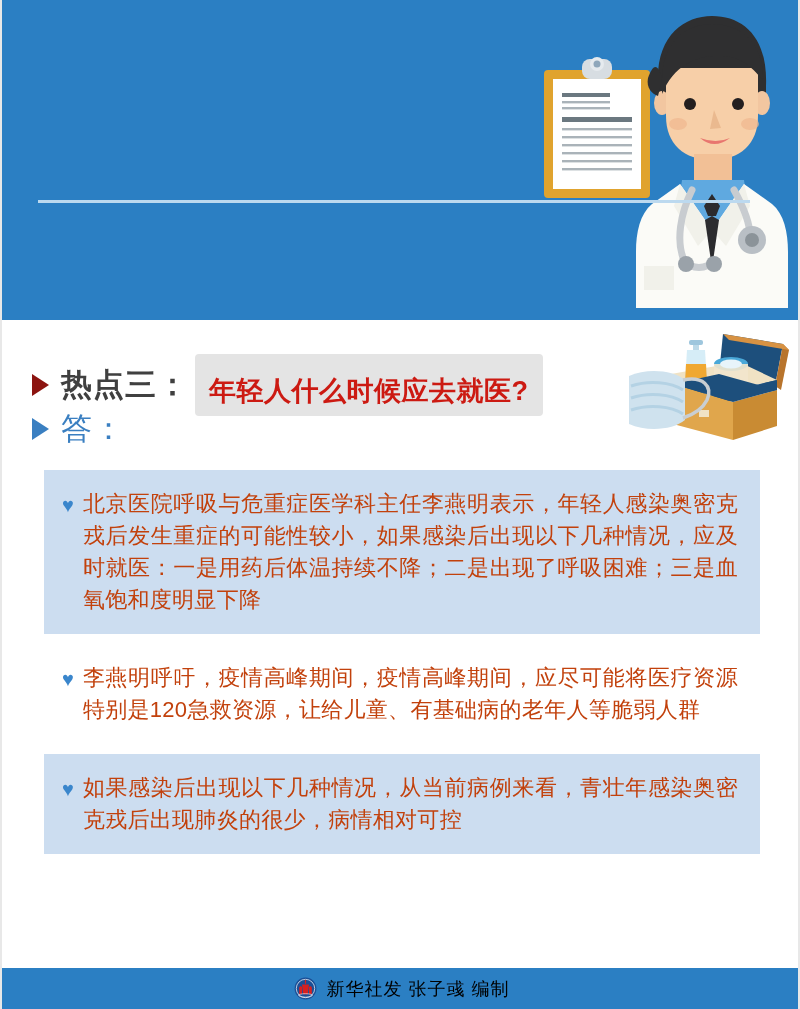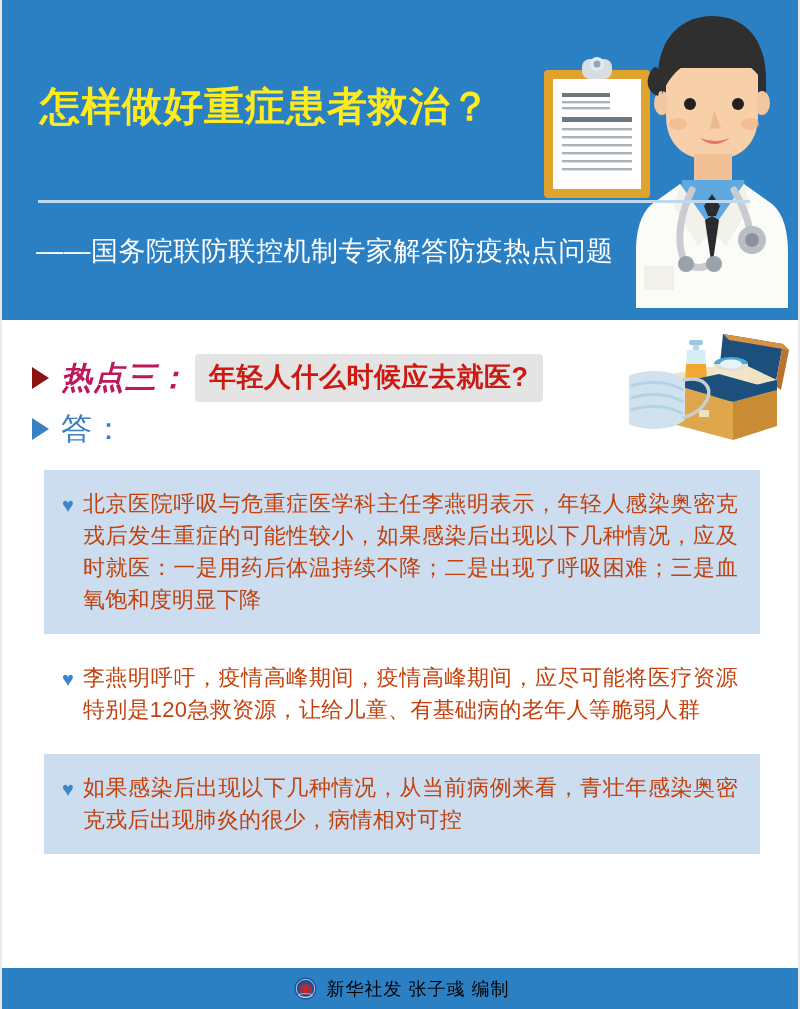--- a/index.html
+++ b/index.html
@@ -93,31 +93,30 @@
     border-top: 11px solid transparent;
     border-bottom: 11px solid transparent;
     border-left: 17px solid #8c1410;
     margin-right: 12px;
   }
   .tri.blue { border-left-color: #3a7fc1; }
 
   .hot-label {
     font-size: 31px;
     font-weight: bold;
-    color: #be185d;
+    color: #404040;
     white-space: nowrap;
     letter-spacing: 1px;
-    font-style: italic;
   }
 
   .q-box {
     margin-left: 6px;
     background: #e4e4e4;
     border-radius: 4px;
-    padding: 5px 14px 7px 14px;
+    padding: 19px 14px 7px 14px;
     font-size: 27px;
     font-weight: bold;
     color: #cc1a12;
     white-space: nowrap;
     letter-spacing: 0.5px;
   }
 
   .ans-row {
     position: absolute;
     left: 30px; top: 88px;
@@ -259,23 +258,21 @@
       <path d="M112 182 C122 200 128 216 128 228" stroke="#c8ccd0" stroke-width="7" fill="none" stroke-linecap="round"></path>
       <path d="M62 252 C70 262 84 262 92 252" stroke="#c8ccd0" stroke-width="7" fill="none" stroke-linecap="round"></path>
       <circle cx="64" cy="256" r="8" fill="#9aa2a9"></circle>
       <circle cx="92" cy="256" r="8" fill="#9aa2a9"></circle>
       <circle cx="130" cy="232" r="14" fill="#b9bfc5"></circle>
       <circle cx="130" cy="232" r="7" fill="#8b9399"></circle>
 
       <rect x="22" y="258" width="30" height="24" fill="#f1f1ea"></rect>
     </svg>
 
-    <div class="header-title">怎样做好重症患者救治？</div>
     <div class="header-divider"></div>
-    <div class="header-subtitle">——国务院联防联控机制专家解答防疫热点问题</div>
   </div>
 
   <div class="body-area">
 
     <svg class="kit" viewBox="0 0 168 118">
 
       <path d="M96 6 L156 16 L148 58 L92 46 Z" fill="#1d4f7c"></path>
       <path d="M156 16 L162 22 L154 62 L148 58 Z" fill="#b8742c"></path>
       <path d="M96 6 L156 16 L162 22 L102 12 Z" fill="#d79243"></path>
 

